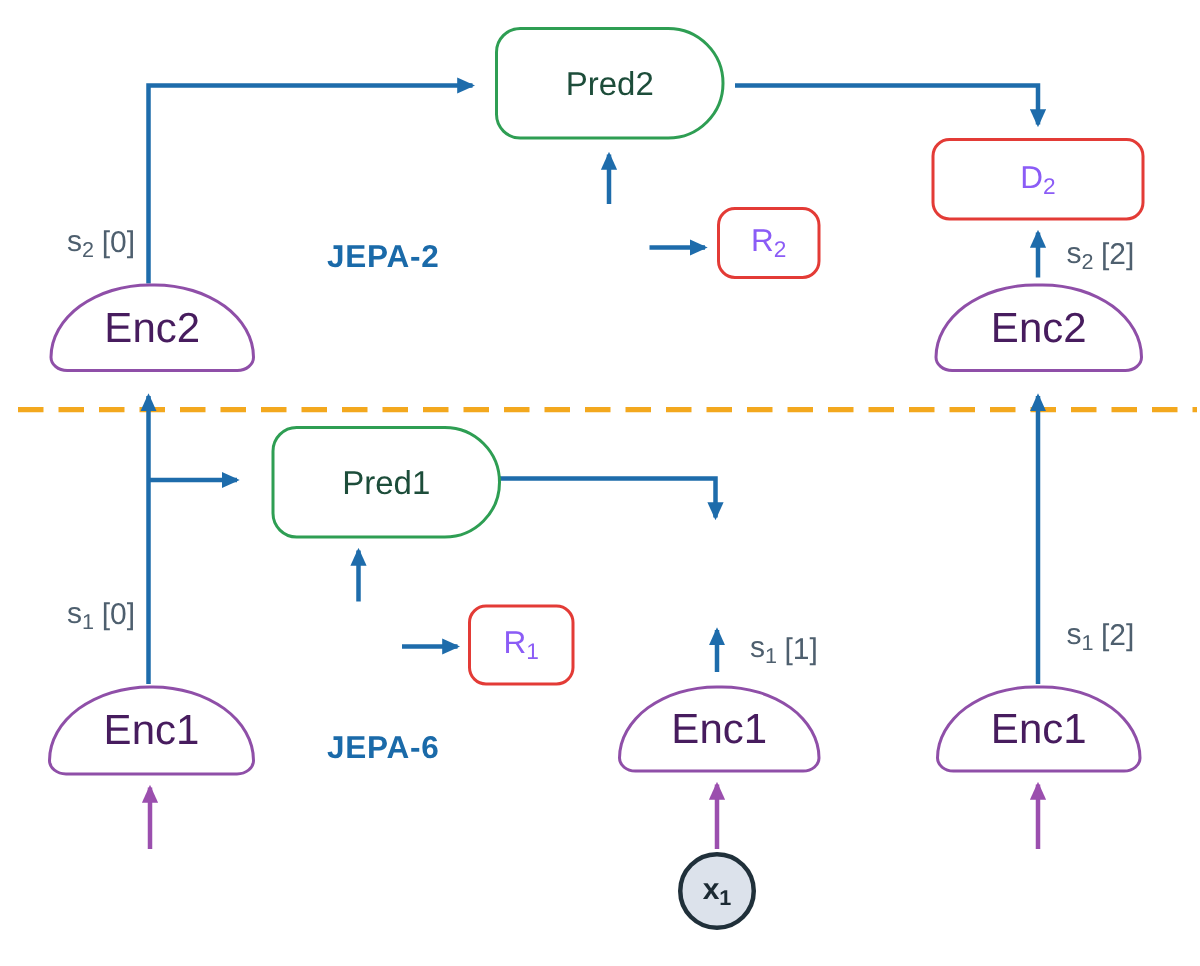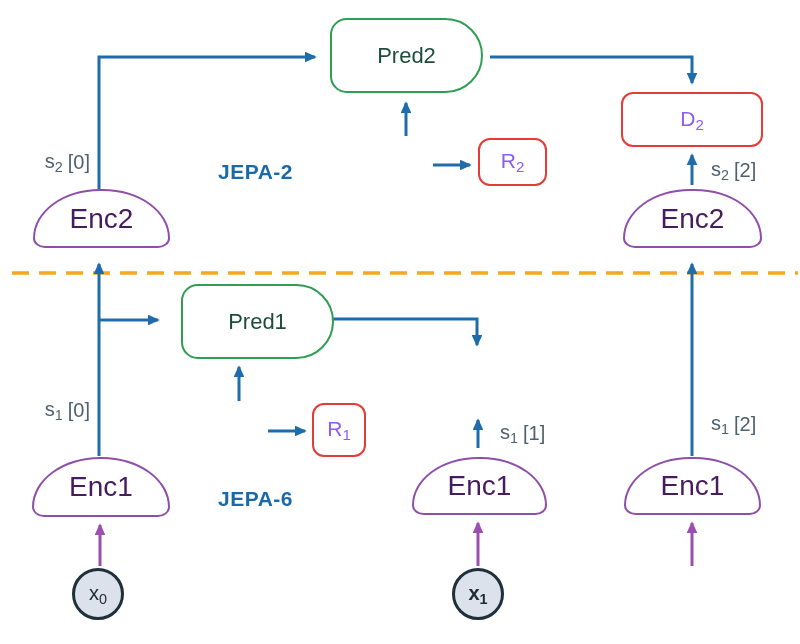--- a/index.html
+++ b/index.html
@@ -112,21 +112,21 @@
   </div>
 
   <div class="jepa" style="left:218px;top:160px;">JEPA-2</div>
 
   <div class="node pred" style="left:181px;top:284px;width:153px;height:75px;">
     <span>Pred1</span>
   </div>
 
 
 
-  <div class="node redbox" style="left:312px;top:403px;width:54px;height:54px;">
+  <div class="node redbox" style="left:312px;top:403px;width:71px;height:54px;">
     <span><span>R</span><sub>1</sub></span>
   </div>
 
   <div class="node enc" style="left:32px;top:457px;width:138px;height:60px;">
     <span>Enc1</span>
   </div>
 
   <div class="node enc" style="left:412px;top:457px;width:135px;height:58px;">
     <span>Enc1</span>
   </div>
@@ -145,22 +145,19 @@
     <span class="idx">[1]</span>
   </div>
 
   <div class="slabel" style="left:711px;top:412px;">
     <span><span>s</span><sub>1</sub></span>
     <span class="idx">[2]</span>
   </div>
 
   <div class="jepa" style="left:218px;top:487px;">JEPA-6</div>
 
-  <div class="node xcircle" style="left:72px;top:568px;width:52px;height:52px;">
-    <span><span>x</span><sub>0</sub></span>
-  </div>
 
   <div class="node xcircle" style="left:452px;top:568px;width:52px;height:52px;font-weight:bold;">
     <span><span>x</span><sub>1</sub></span>
   </div>
 
 
 </div>
 
 </body></html>

